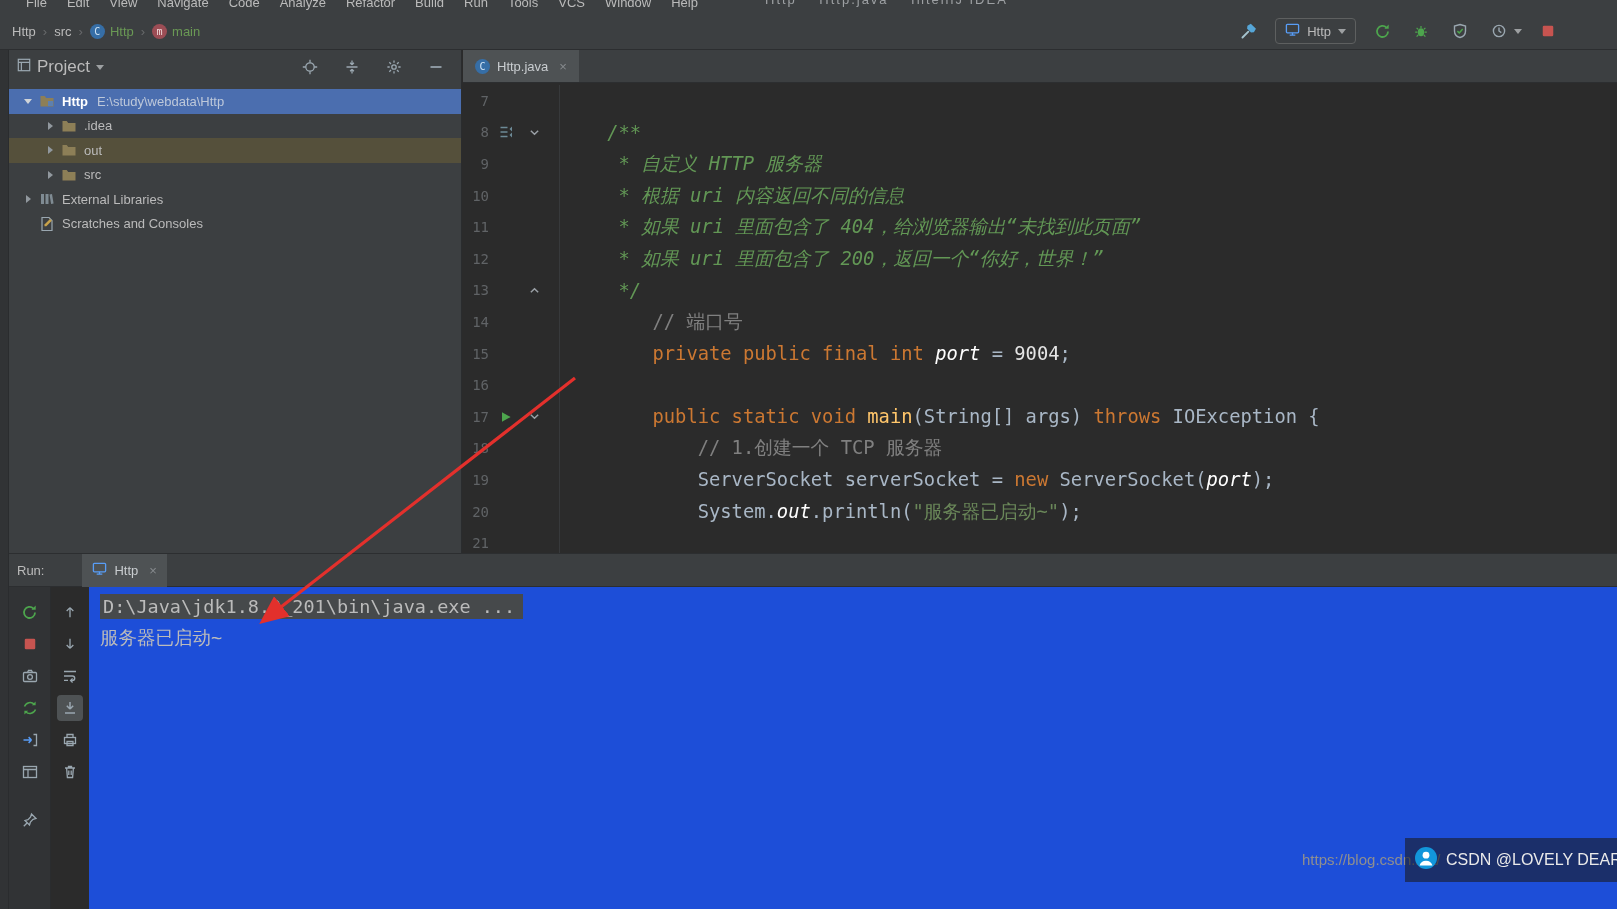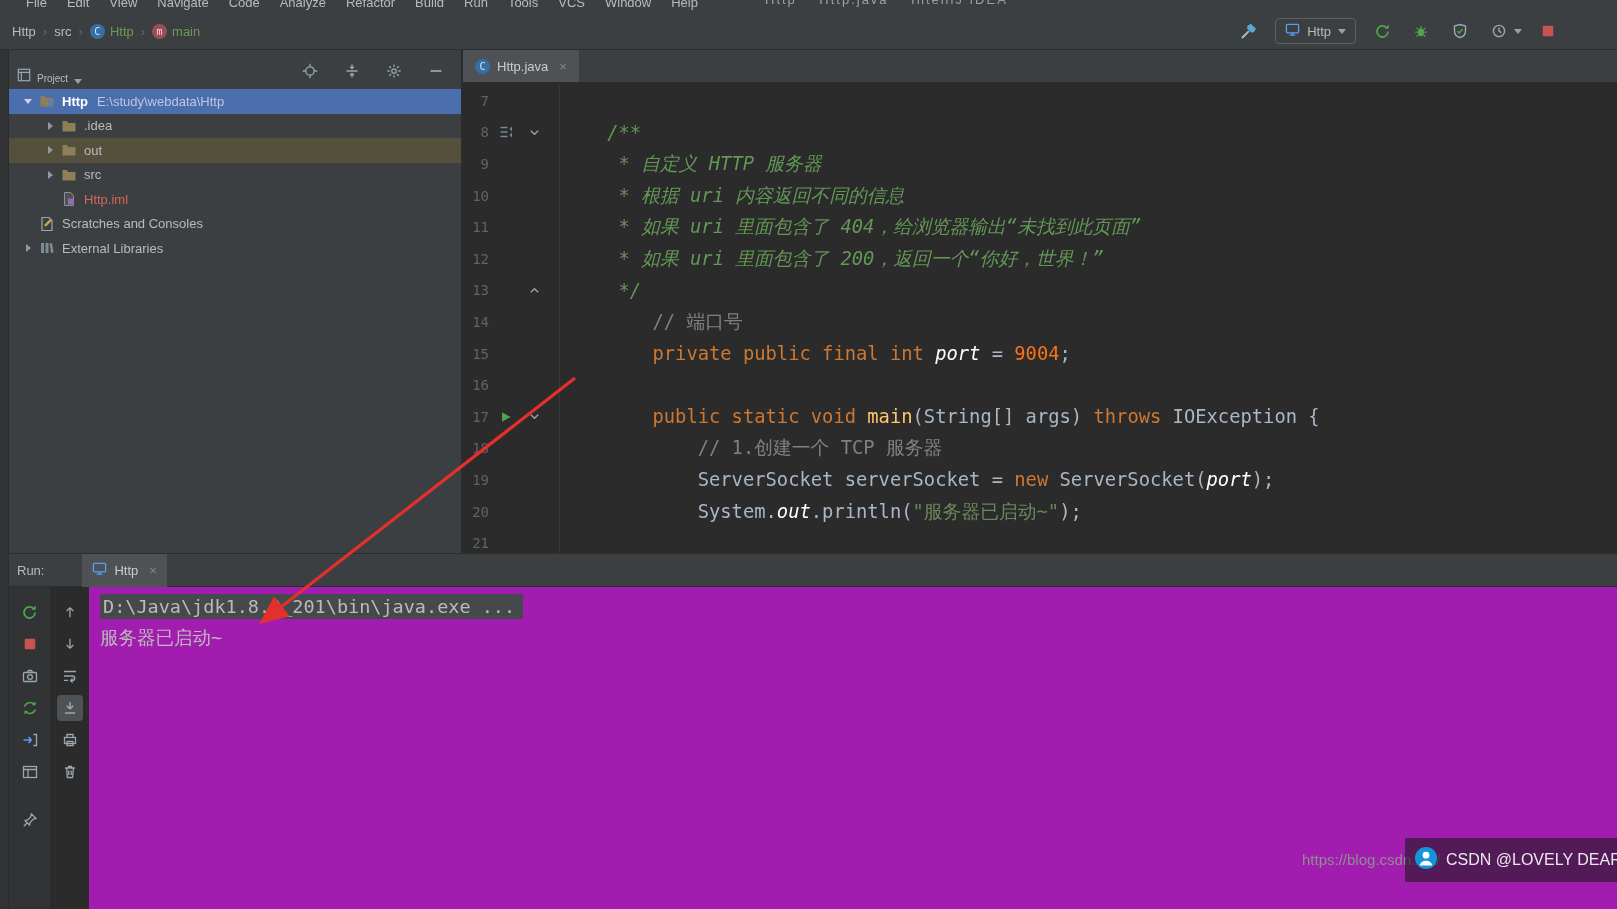--- a/index.html
+++ b/index.html
@@ -34,21 +34,21 @@
   .icon-box { width:26px; height:26px; display:flex; align-items:center; justify-content:center; border-radius:4px; }
   .icon-box.active { background:#4e5254; }
   .profiler-wrap { display:flex; align-items:center; gap:2px; }
 
   
   .stripe { position:absolute; left:0; top:50px; bottom:0; width:9px; background:#313335; border-right:1px solid #2a2c2e; }
 
   
   .project-panel { position:absolute; left:9px; top:50px; width:453px; height:503px; background:#3c3f41;
                    border-right:1px solid #2a2c2e; }
-  .panel-header { height:34px; display:flex; align-items:flex-end; padding-left:8px; font-size:10px; color:#bbbbbb; }
+  .panel-header { height:34px; display:flex; align-items:center; padding-left:8px; font-size:17px; color:#bbbbbb; }
   .panel-header .ph-title { margin:0 6px 0 6px; }
   .panel-header .spacer { flex:1; }
   .header-icons { display:flex; align-items:center; gap:16px; margin-right:12px; }
   .tree { padding-top:5px; font-size:13px; }
   .tree-row { height:24.5px; display:flex; align-items:center; color:#bbbbbb; white-space:nowrap; }
   .tree-row.selected { background:#4b6eaf; color:#ffffff; }
   .tree-row.drop { background:#55503b; }
   .expander { width:18px; display:flex; justify-content:center; flex:none; }
   .tri-closed { width:0; height:0; border-top:4px solid transparent; border-bottom:4px solid transparent; border-left:5px solid #91989e; }
   .tri-open { width:0; height:0; border-left:4px solid transparent; border-right:4px solid transparent; border-top:5px solid #d0d4d8; }
@@ -67,28 +67,28 @@
                 font-family:"DejaVu Sans Mono",monospace; font-size:18.8px; }
   .eline { display:flex; height:31.6px; align-items:center; }
   .gutter { width:97px; flex:none; height:100%; display:flex; align-items:center; border-right:1px solid #37393b; }
   .ln { width:26px; text-align:right; color:#606366; font-size:14px; }
   .gslot { width:34px; display:flex; justify-content:center; align-items:center; }
   .fslot { width:22px; display:flex; justify-content:center; align-items:center; }
   .ecode { padding-left:2px; white-space:pre; color:#a9b7c6; }
   .sg-doc { color:#629755; font-style:italic; }
   .sg-cm  { color:#808080; }
   .sg-k   { color:#cc7832; }
-  .sg-n   { color:#f97316; }
+  .sg-n   { color:#e5e5e5; }
   .sg-s   { color:#6a8759; }
   .sg-f   { color:#ffffff; font-style:italic; }
   .sg-m   { color:#ffc66b; }
   .sg-p   { color:#a9b7c6; }
 
   
-  .run-panel { position:absolute; left:9px; top:553px; right:0; bottom:0; background:#a21caf; border-top:1px solid #2c2e30; }
+  .run-panel { position:absolute; left:9px; top:553px; right:0; bottom:0; background:#1d4ed8; border-top:1px solid #2c2e30; }
   .run-header { height:33px; background:#3c3f41; border-bottom:1px solid #2c2e30; display:flex; align-items:center; }
   .run-label { padding-left:8px; font-size:13px; color:#bbbbbb; }
   .run-tab { margin-left:38px; height:33px; display:flex; align-items:center; gap:7px; padding:0 10px;
              font-size:13px; color:#c9cdd0; background:#4e5254; }
   .run-body { position:absolute; top:33px; bottom:0; left:0; right:0; display:flex; }
   .rtb { width:42px; flex:none; padding-top:12px; display:flex; flex-direction:column; align-items:center; gap:6px;
          background:#313335; border-right:1px solid #2a2c2e; }
   .rtb2 { width:38px; flex:none; padding-top:12px; display:flex; flex-direction:column; align-items:center; gap:6px;
           background:#2b2b2b; }
   .rtb .gap-before { margin-top:16px; }
@@ -263,52 +263,42 @@
           <span class="expander">
             <span class="tri-closed"></span>
           </span>
           <span class="ticon">
             <svg width="16" height="16" viewBox="0 0 16 16">
               <path d="M1.5 3h4.2L7.2 5h7.3v8.5H1.5z" fill="#8d7f57"></path>
             </svg>
           </span>
           <span class="tlabel">src</span>
         </div>
-        <div class="tree-row" style="padding-left: 32px;">
-          <span class="expander"></span>
+        <div class="tree-row" style="padding-left: 10px;">
+          <span class="expander">
+            <span class="tri-closed"></span>
+          </span>
           <span class="ticon">
             <svg width="16" height="16" viewBox="0 0 16 16">
-              <path d="M3.5 1.5h6l3 3v10h-9z" fill="#4d5154" stroke="#8a9094" stroke-width="1"></path>
-              <rect x="7" y="7.5" width="6" height="6" fill="#8f6cad"></rect>
-            </svg>
-          </span>
-          <span class="tlabel red">Http.iml</span>
+              <rect x="2" y="3" width="3" height="10" fill="#7f8b93"></rect>
+              <rect x="6.5" y="3" width="3" height="10" fill="#7f8b93"></rect>
+              <path d="M10.5 3.6 13 3l1.6 9.4-2.5.6z" fill="#7f8b93"></path>
+            </svg>
+          </span>
+          <span class="tlabel">External Libraries</span>
         </div>
         <div class="tree-row" style="padding-left: 10px;">
           <span class="expander"></span>
           <span class="ticon">
             <svg width="16" height="16" viewBox="0 0 16 16">
               <path d="M3 1.5h7l3 3v10H3z" fill="none" stroke="#9aa7b0" stroke-width="1.2"></path>
               <path d="M5.5 8.5 11 3l1.8 1.8-5.5 5.5H5.5z" fill="#c7a24a"></path>
             </svg>
           </span>
           <span class="tlabel">Scratches and Consoles</span>
-        </div>
-        <div class="tree-row" style="padding-left: 10px;">
-          <span class="expander">
-            <span class="tri-closed"></span>
-          </span>
-          <span class="ticon">
-            <svg width="16" height="16" viewBox="0 0 16 16">
-              <rect x="2" y="3" width="3" height="10" fill="#7f8b93"></rect>
-              <rect x="6.5" y="3" width="3" height="10" fill="#7f8b93"></rect>
-              <path d="M10.5 3.6 13 3l1.6 9.4-2.5.6z" fill="#7f8b93"></path>
-            </svg>
-          </span>
-          <span class="tlabel">External Libraries</span>
         </div>
       </div>
   </div>
 
   <div class="editor">
     <div class="tabbar">
       <div class="tab">
         <span class="badge class">C</span>
         <span>Http.java</span>
         <span class="tab-close">×</span>

